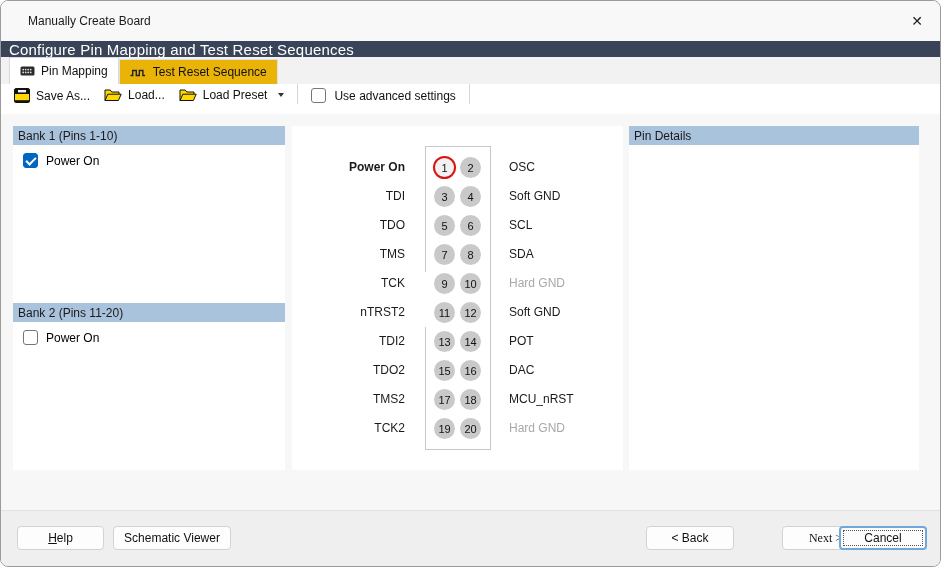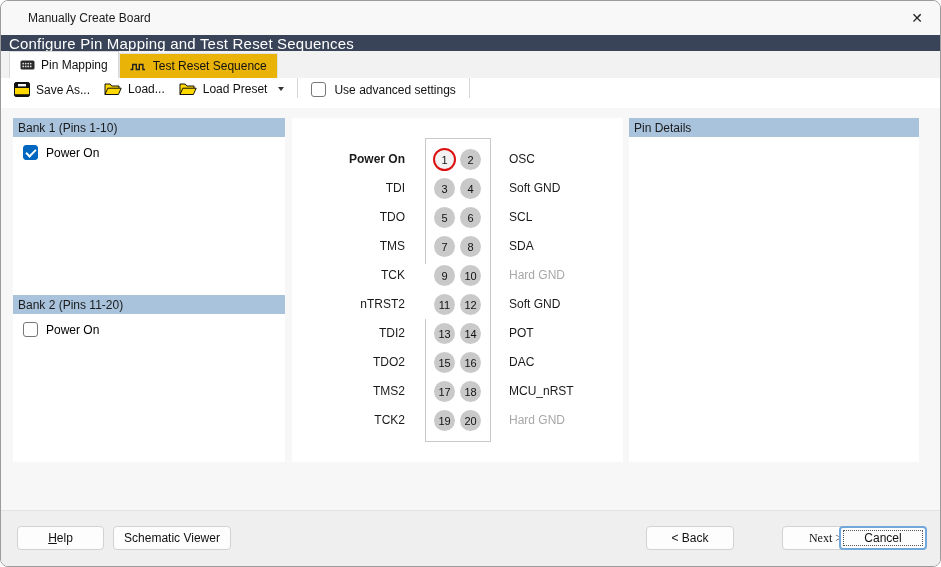--- a/index.html
+++ b/index.html
@@ -6,21 +6,21 @@
   html,body { background:#fff; }
   body { font-family: "Liberation Sans", sans-serif; }
 
   .dialog{
     position:relative; width:941px; height:567px;
     border:1px solid #9b9b9b; border-radius:8px; overflow:hidden;
     background:#f7f7f7;
   }
 
   
-  .titlebar{ height:34px; background:#f8f8f8; display:flex; align-items:center; }
+  .titlebar{ height:40px; background:#f8f8f8; display:flex; align-items:center; }
   .title{ padding-left:27px; font-size:12px; color:#1a1a1a; flex:1; }
   .close{ width:46px; height:30px; display:flex; align-items:center; justify-content:center;
           font-size:14px; color:#222; cursor:default; }
 
   
   .banner{ height:16px; background:#3a4458; color:#fff; display:flex; align-items:center;
            padding-left:8px; font-size:15px; letter-spacing:0.2px; }
 
   
   .tabstrip{ height:27px; background:#f2f2f2; display:flex; align-items:flex-end; padding-left:8px; }
@@ -39,21 +39,21 @@
   
   .cbrow{ display:flex; align-items:center; gap:8px; }
   .cb{ width:15px; height:15px; border:1px solid #767676; border-radius:3px; background:#fff; flex:0 0 auto; }
   .cb.checked{ background:#0067c0; border-color:#0067c0; }
   .cb.checked::after{ content:""; display:block; width:8px; height:4px;
         border-left:2px solid #fff; border-bottom:2px solid #fff;
         transform:rotate(-45deg); margin:3px 0 0 2px; }
 
   
   .content{ position:absolute; top:115px; left:0; right:0; bottom:56px; background:#f7f7f7; }
-  .panel{ position:absolute; top:2px; height:344px; background:#fff; }
+  .panel{ position:absolute; top:10px; height:344px; background:#fff; }
   .panel-h{ height:19px; background:#a9c3dc; display:flex; align-items:center;
             padding-left:5px; font-size:12px; color:#1a1a1a; }
   .left-panel{ left:12px; width:272px; }
   .center-panel{ left:291px; width:331px; }
   .right-panel{ left:628px; width:290px; }
   .panel-b{ background:#fff; }
   .b1{ height:158px; }
   .b2{ height:148px; }
   .cbrow.bank{ padding:8px 0 0 10px; font-size:12px; }
 

